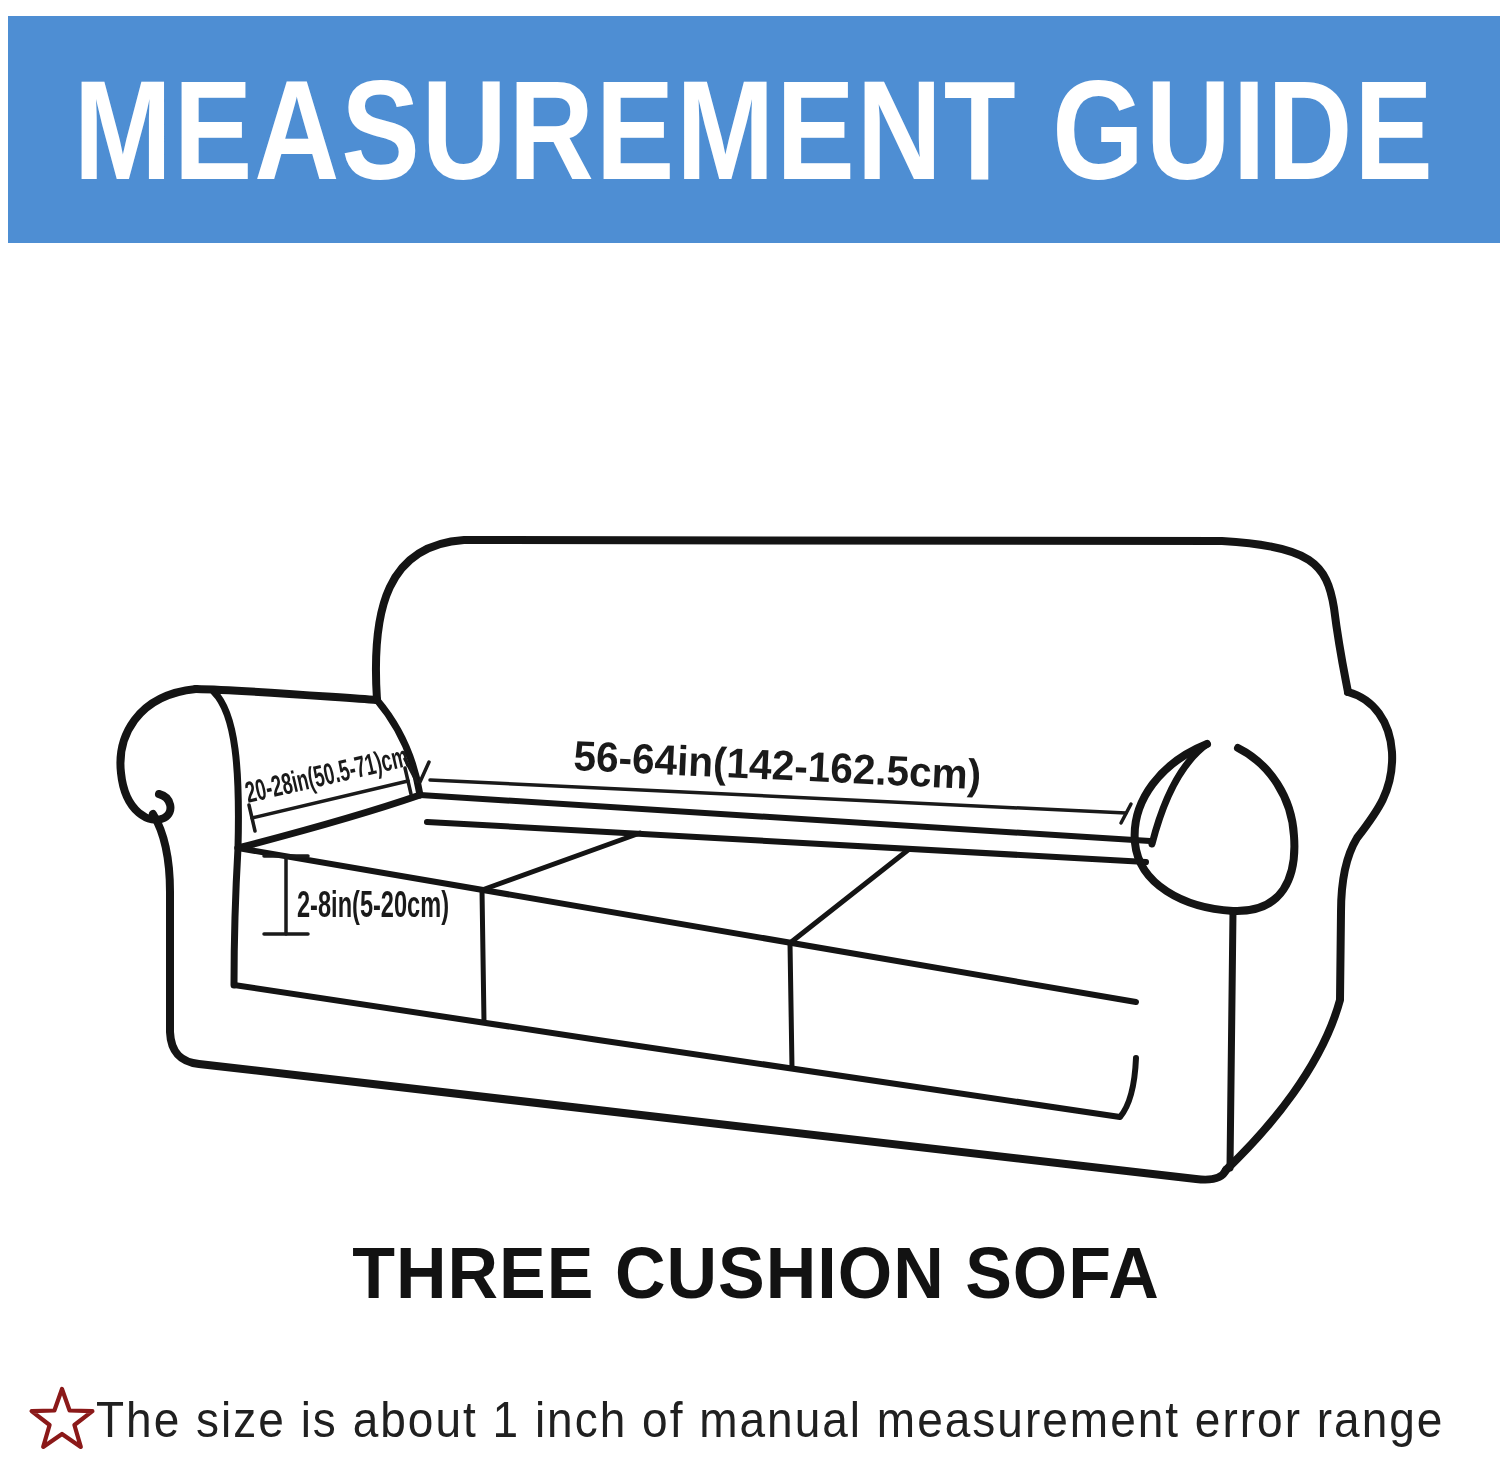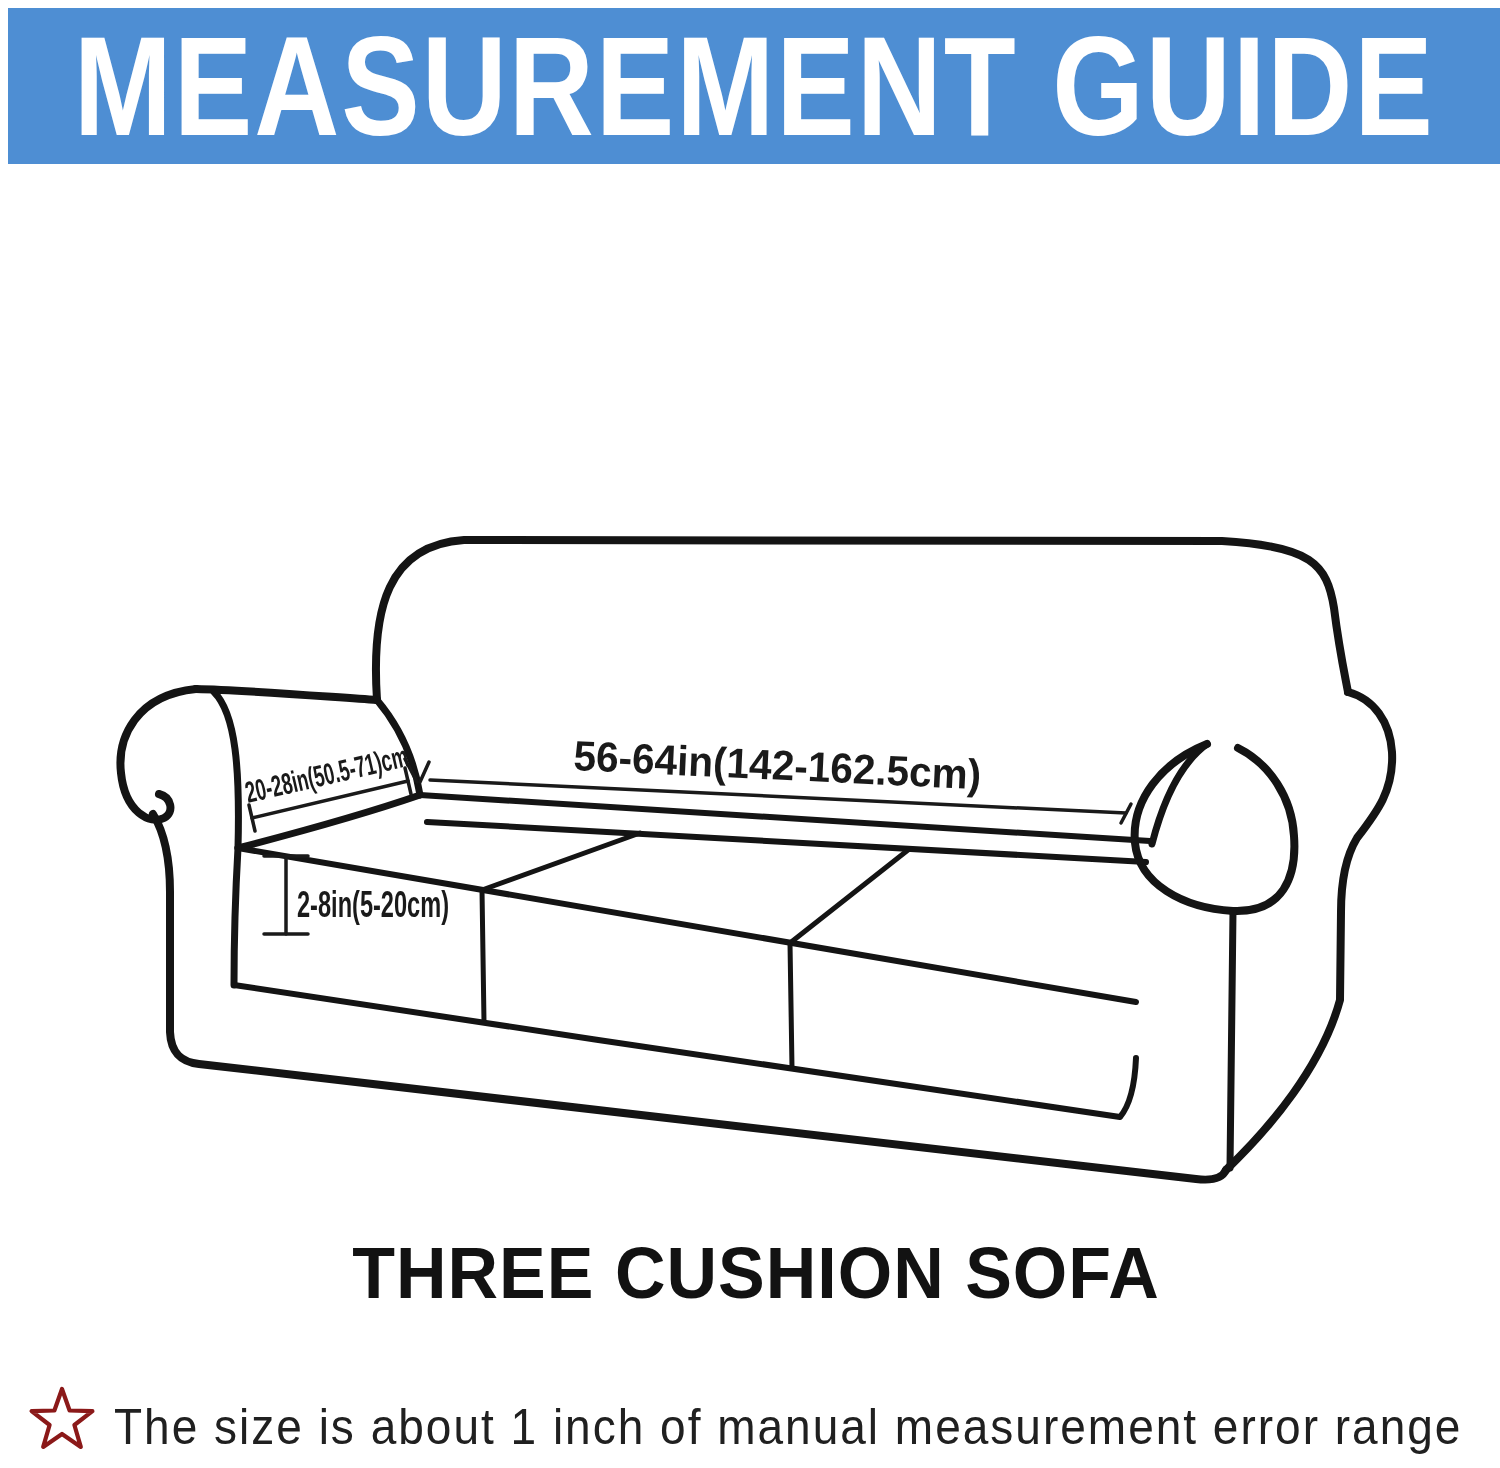--- a/index.html
+++ b/index.html
@@ -1,31 +1,31 @@
 <!DOCTYPE html>
 <html><head>
 <meta charset="utf-8">
 <style>
   html,body{margin:0;padding:0;background:#ffffff;}
   body{width:1500px;height:1468px;position:relative;overflow:hidden;
        font-family:"Liberation Sans",sans-serif;}
 
-  .banner{position:absolute;top:8px;left:8px;right:0;height:156px;
+  .banner{position:absolute;top:16px;left:8px;right:0;height:227px;
           background:#4e8ed3;display:flex;align-items:center;justify-content:center;}
   .banner h1{margin:0;color:#ffffff;font-size:124px;font-weight:700;letter-spacing:2px;
              white-space:nowrap;transform:scale(0.95,1.14);transform-origin:center;}
 
   .stage{position:absolute;inset:0;}
 
   .caption{position:absolute;top:1233px;left:0;right:28px;text-align:center;padding-left:40px;}
   .caption span{font-size:70px;font-weight:800;color:#121212;letter-spacing:1px;
                 transform:scaleY(1.04);display:inline-block;white-space:nowrap;}
 
   .footnote{position:absolute;top:1386px;left:28px;right:12px;display:flex;
-            align-items:flex-end;gap:18px;}
+            align-items:center;}
   .footnote .note-text{font-size:46px;color:#202020;letter-spacing:2px;white-space:nowrap;
                        transform:scaleY(1.08);transform-origin:left center;}
 </style>
 </head>
 <body>
 
 <div class="banner" style="background: rgb(78, 142, 211);">
   <h1 style="color: rgb(255, 255, 255);">MEASUREMENT GUIDE</h1>
 </div>
 

